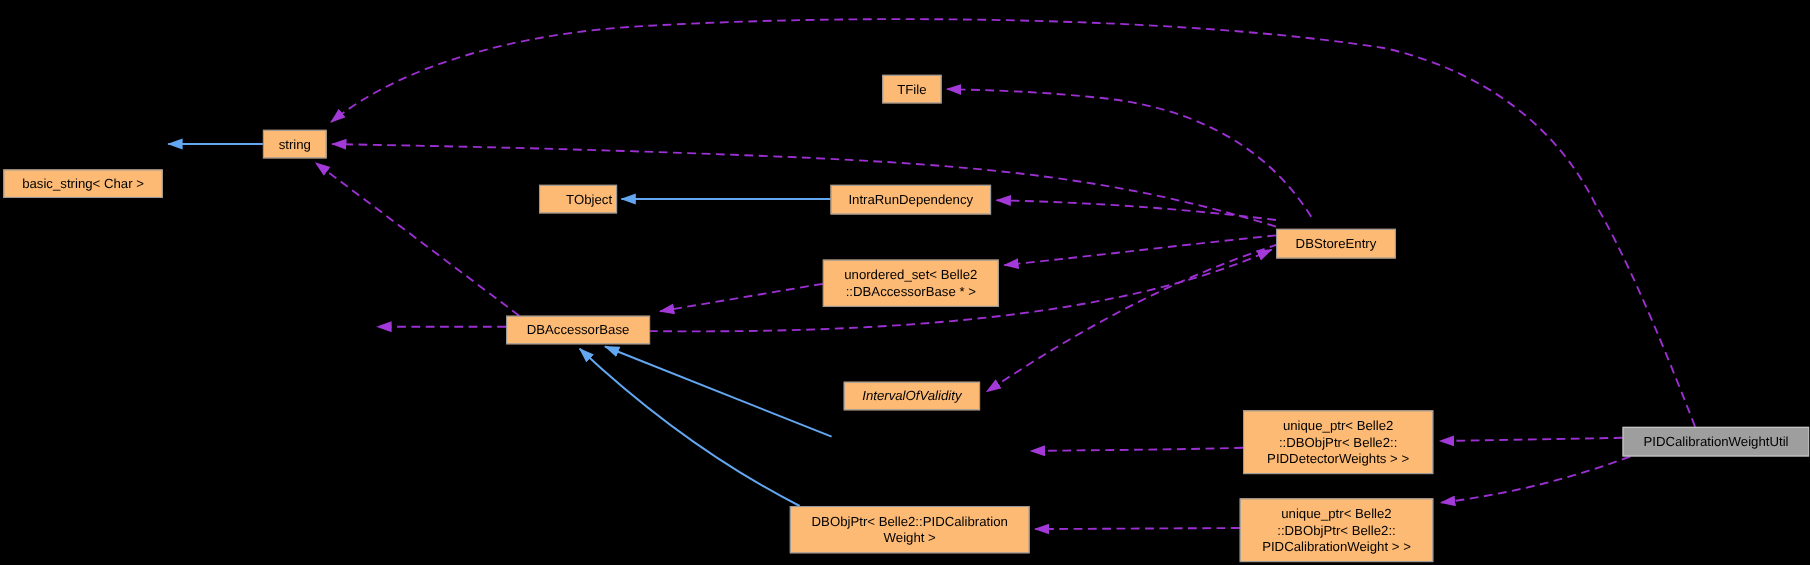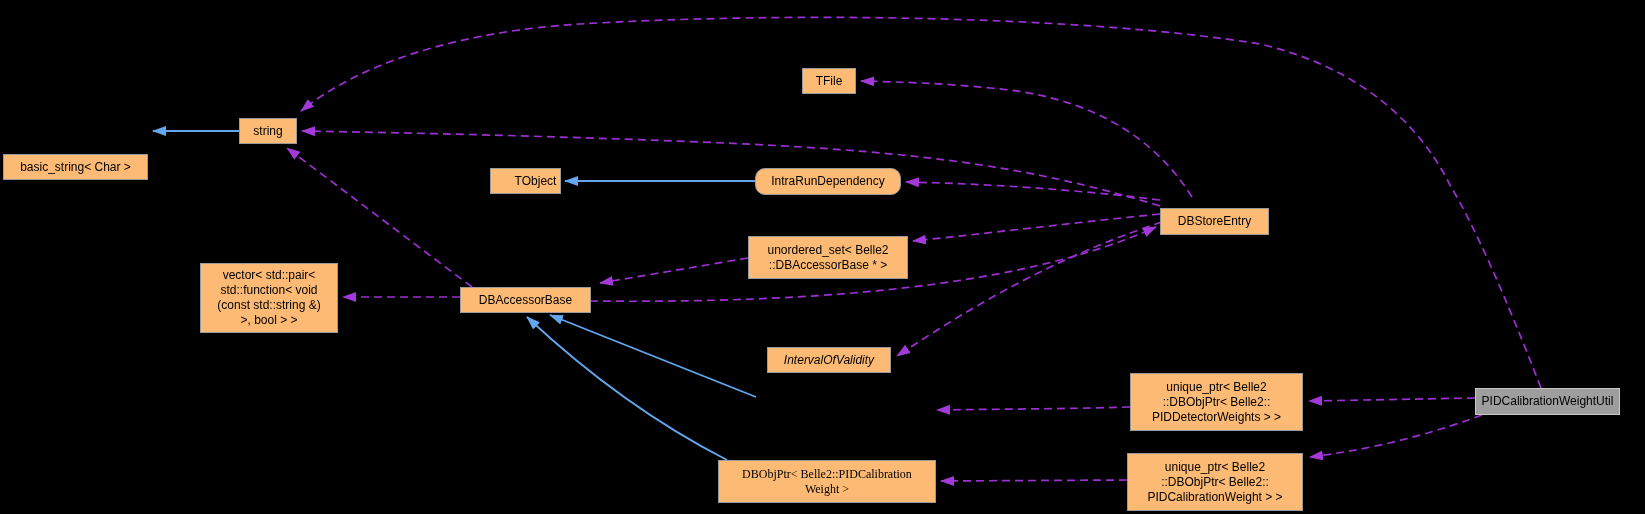--- a/index.html
+++ b/index.html
@@ -70,43 +70,39 @@
   </svg>
 
   <div class="node" style="left:3px;top:118px;width:145px;height:26px;margin-top:36px;">basic_string&lt; Char &gt;</div>
 
   <div class="node" style="left:239px;top:118px;width:58px;height:26px;">string</div>
 
   <div class="node" style="left:802px;top:68px;width:54px;height:26px;">TFile</div>
 
   <div class="node" style="left:490px;top:168px;width:71px;height:26px;padding-left:24px;">TObject</div>
 
-  <div class="node" style="left:755px;top:168px;width:146px;height:27px;border-radius:10px;">IntraRunDependency</div>
+  <div class="node" style="left:755px;top:168px;width:146px;height:27px;">IntraRunDependency</div>
 
   <div class="node" style="left:1160px;top:208px;width:109px;height:27px;">DBStoreEntry</div>
 
   <div class="node" style="left:748px;top:236px;width:160px;height:43px;">unordered_set&lt; Belle2
 ::DBAccessorBase * &gt;</div>
 
-  <div class="node" style="left:200px;top:263px;width:138px;height:70px;">vector&lt; std::pair&lt;
-std::function&lt; void
-(const std::string &amp;)
-&gt;, bool &gt; &gt;</div>
 
   <div class="node" style="left:460px;top:287px;width:131px;height:26px;">DBAccessorBase</div>
 
   <div class="node" style="left:767px;top:347px;width:124px;height:26px;font-style:italic;">IntervalOfValidity</div>
 
 
-  <div class="node" style="left:718px;top:460px;width:218px;height:43px;font-family:Liberation Serif, serif;">DBObjPtr&lt; Belle2::PIDCalibration
+  <div class="node" style="left:718px;top:460px;width:218px;height:43px;">DBObjPtr&lt; Belle2::PIDCalibration
 Weight &gt;</div>
 
   <div class="node" style="left:1130px;top:373px;width:173px;height:58px;">unique_ptr&lt; Belle2
 ::DBObjPtr&lt; Belle2::
 PIDDetectorWeights &gt; &gt;</div>
 
   <div class="node" style="left:1127px;top:453px;width:176px;height:58px;">unique_ptr&lt; Belle2
 ::DBObjPtr&lt; Belle2::
 PIDCalibrationWeight &gt; &gt;</div>
 
-  <div class="node main" style="left:1475px;top:388px;width:145px;height:27px;">PIDCalibrationWeightUtil</div>
+  <div class="node main" style="left:1475px;top:388px;width:170px;height:27px;">PIDCalibrationWeightUtil</div>
 
 </div>
 
 </body></html>

